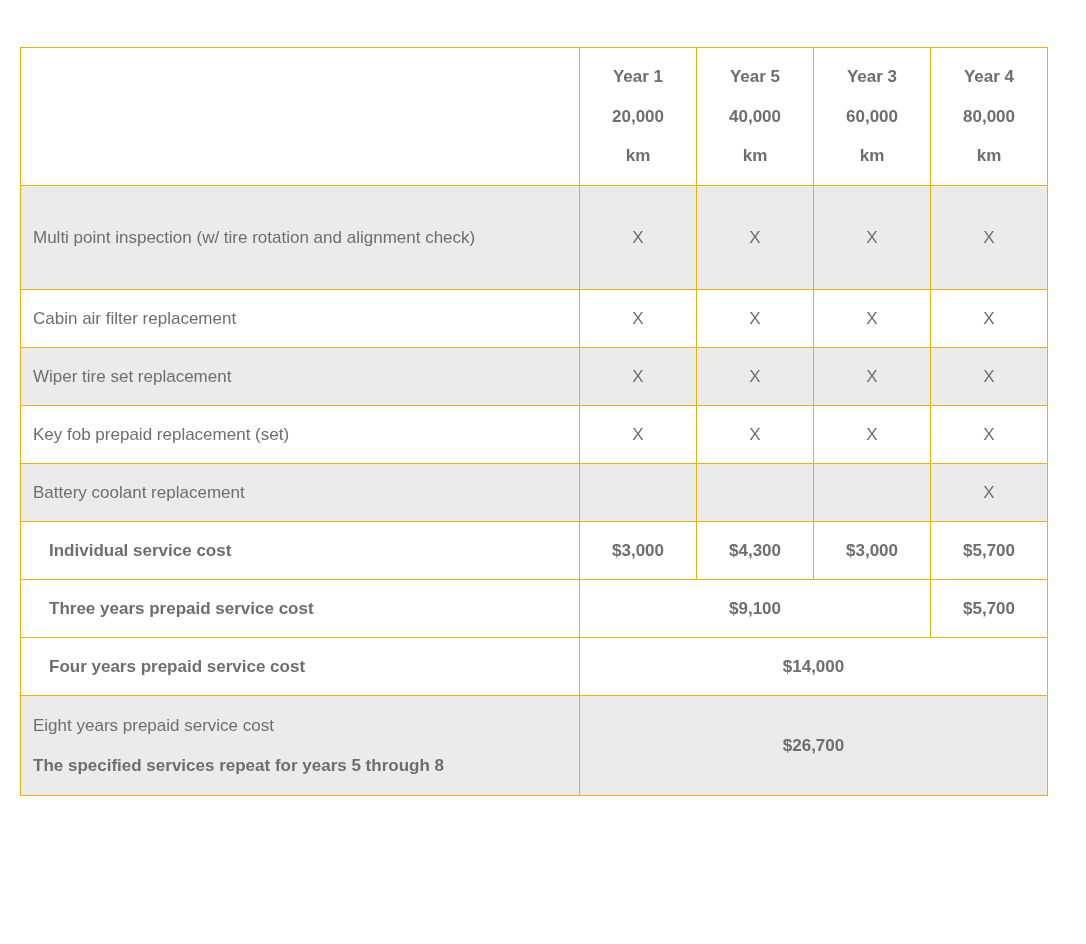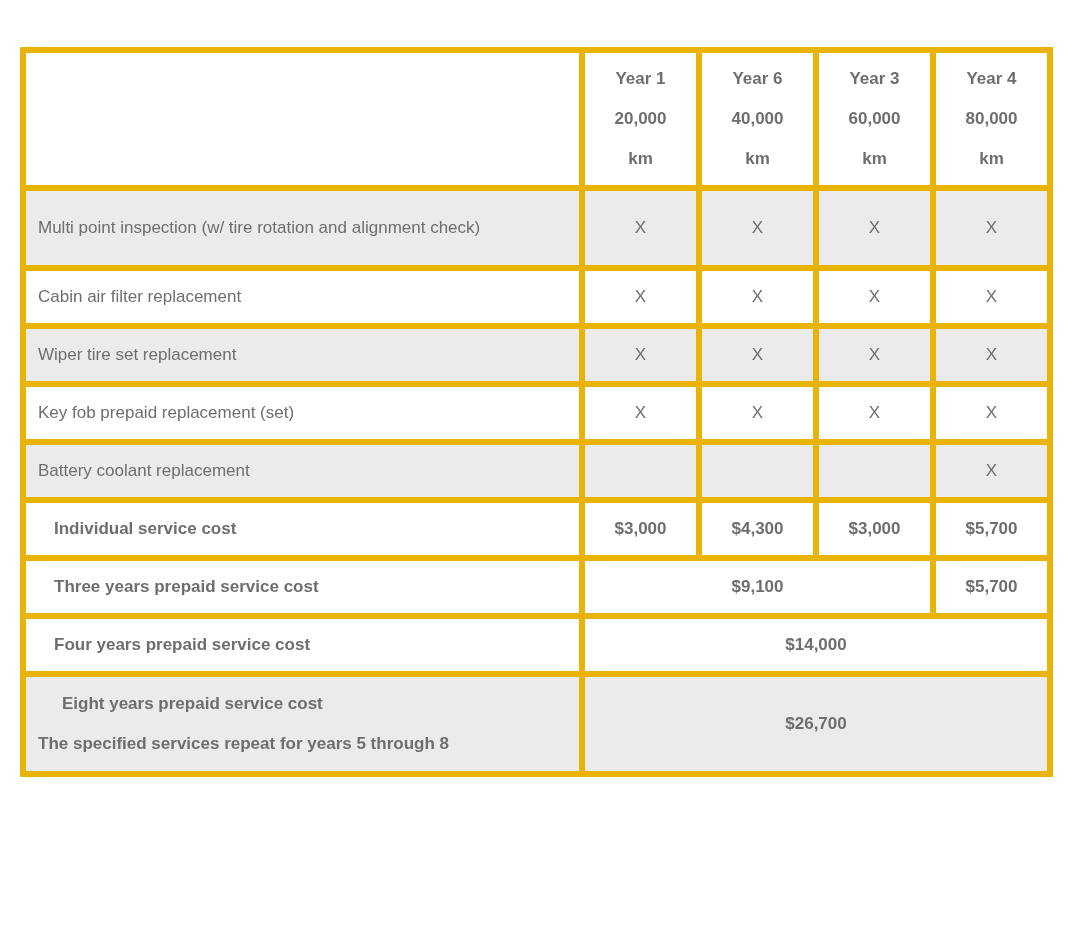--- a/index.html
+++ b/index.html
@@ -23,33 +23,33 @@
     width: 1027px;
     font-family: "Liberation Sans", sans-serif;
     font-size: 17px;
     color: #6e6e6e;
   }
   col.c-label { width: 559px; }
   col.c-year  { width: 117px; }
 
   table.schedule th,
   table.schedule td {
-    border: 6px solid #eab308;
+    border: 1px solid #eab308;
     vertical-align: middle;
     line-height: 2.35;
     overflow: hidden;
   }
   
   th.corner {
     border: none;
     background: #ffffff;
   }
   tr.header-row { height: 138px; }
   tr.body-row   { height: 58px; }
-  tr.row-tall   { height: 80px; padding-left: 24px; }
+  tr.row-tall   { height: 104px; padding-left: 24px; }
   tr.row-last   { height: 100px; }
 
   th.year-head {
     font-weight: bold;
     text-align: center;
     padding: 4px 6px;
   }
   th.year-head span { display: block; }
 
   td.label {
@@ -65,21 +65,21 @@
   td.mark {
     text-align: center;
     font-weight: normal;
   }
   td.cost {
     text-align: center;
     font-weight: bold;
   }
   tr.shaded td { background: #ebebeb; }
   .note-line { font-weight: bold; }
-  .bold-line { font-weight: bold; margin-left: 24px; }
+  .bold-line { font-weight: normal; }
 </style>
 </head>
 <body>
 
 <div class="page">
   <div class="table-wrap">
     <table class="schedule">
       <colgroup>
         <col class="c-label">
         <col class="c-year">
@@ -89,21 +89,21 @@
       </colgroup>
       <thead>
         <tr class="header-row">
           <th class="corner"></th>
           <th class="year-head">
             <span>Year 1</span>
             <span>20,000</span>
             <span>km</span>
           </th>
           <th class="year-head">
-            <span>Year 6</span>
+            <span>Year 5</span>
             <span>40,000</span>
             <span>km</span>
           </th>
           <th class="year-head">
             <span>Year 3</span>
             <span>60,000</span>
             <span>km</span>
           </th>
           <th class="year-head">
             <span>Year 4</span>

